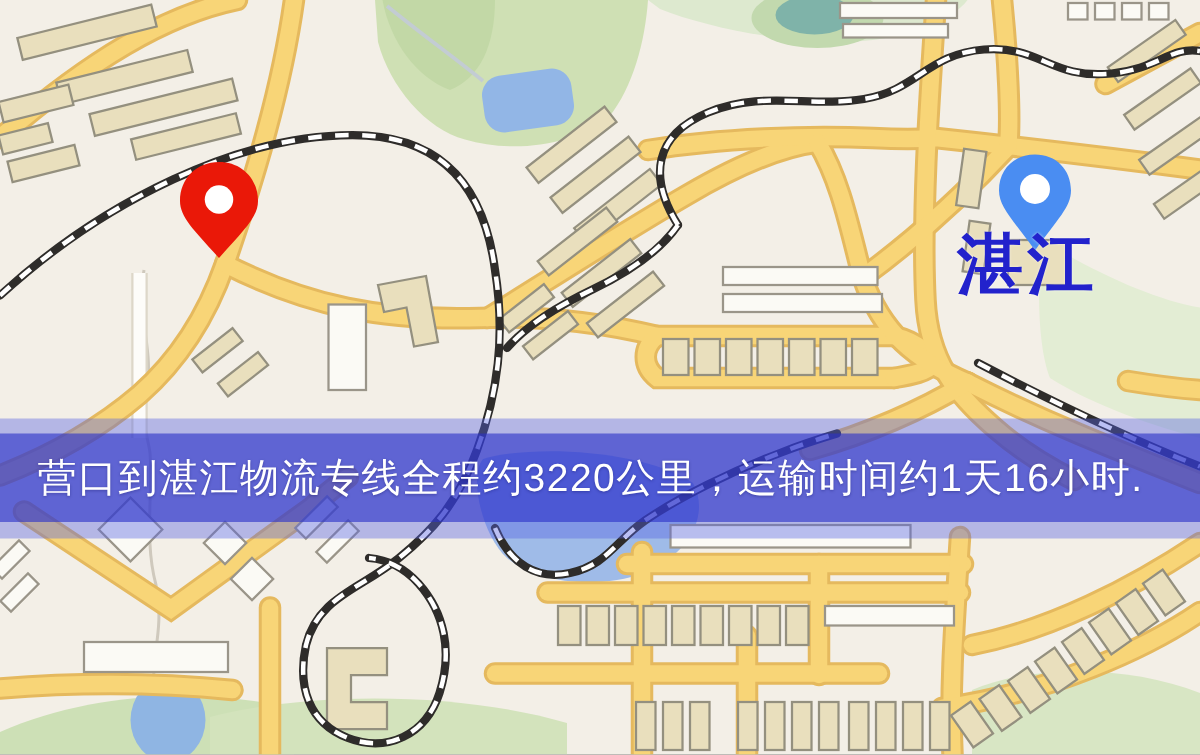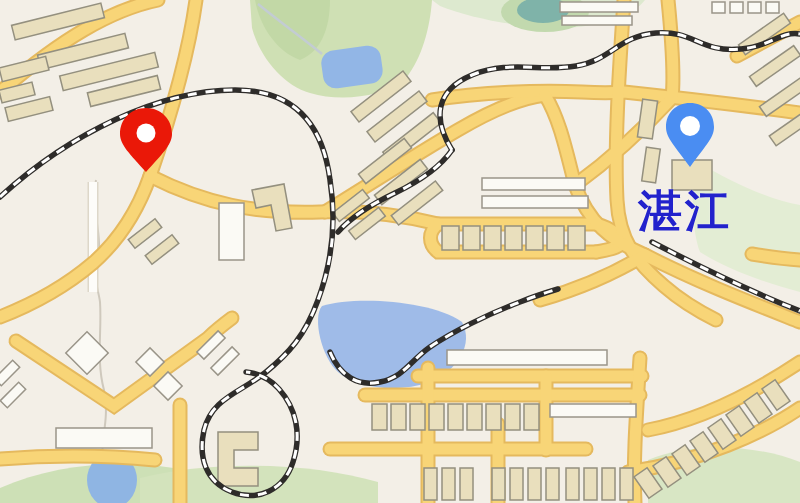--- a/index.html
+++ b/index.html
@@ -10,21 +10,21 @@
   }
   #stage svg.map{position:absolute;left:0;top:0;}
   .pin{position:absolute;z-index:30;}
   .pin-yingkou{color:var(--pin-yingkou,#ea1808);}
   .pin-zhanjiang{color:var(--pin-zhanjiang,#4a8df2);}
   .marker-label{
     position:absolute;z-index:31;font-weight:700;line-height:1;
     text-shadow:0 0 2px rgba(255,255,255,0.55);white-space:nowrap;
   }
   .label-yingkou{left:90px;top:172px;font-size:46px;letter-spacing:5px;color:var(--label-yingkou,#e60000);}
-  .label-zhanjiang{left:638px;top:189px;font-size:44px;letter-spacing:3px;color:var(--label-zhanjiang,#2222cc);}
+  .label-zhanjiang{left:638px;top:155px;font-size:44px;letter-spacing:3px;color:var(--label-zhanjiang,#2222cc);}
   .banner-outer{
     position:absolute;left:0;right:0;top:279px;height:80px;z-index:20;
     background:var(--banner-outer,rgba(85,97,228,0.40));
   }
   .banner-inner{
     position:absolute;left:0;right:0;top:10px;height:59px;
     background:var(--banner-inner,rgba(44,50,200,0.62));
     display:flex;align-items:center;
   }
   .banner-text{
@@ -205,14 +205,19 @@
     <path d="M28,4 C13,4 2,15 2,30 C2,41 12,50 28,68 C44,50 54,41 54,30 C54,15 43,4 28,4 Z" fill="currentColor"></path>
     <circle cx="28" cy="29" r="9.5" fill="#ffffff"></circle>
   </svg>
 
   <svg class="pin pin-zhanjiang" style="left:664px;top:99px" width="52" height="70" viewBox="0 0 52 70">
     <path d="M26,4 C12,4 2,14 2,28 C2,39 11,47 26,68 C41,47 50,39 50,28 C50,14 40,4 26,4 Z" fill="currentColor"></path>
     <circle cx="26" cy="27" r="10" fill="#ffffff"></circle>
   </svg>
   <div class="marker-label label-zhanjiang">湛江</div>
 
+  <div class="banner-outer">
+    <div class="banner-inner">
+      <span class="banner-text">营口到湛江物流专线全程约3220公里，运输时间约1天16小时.</span>
+    </div>
+  </div>
 
 </div>
 
 </body></html>

